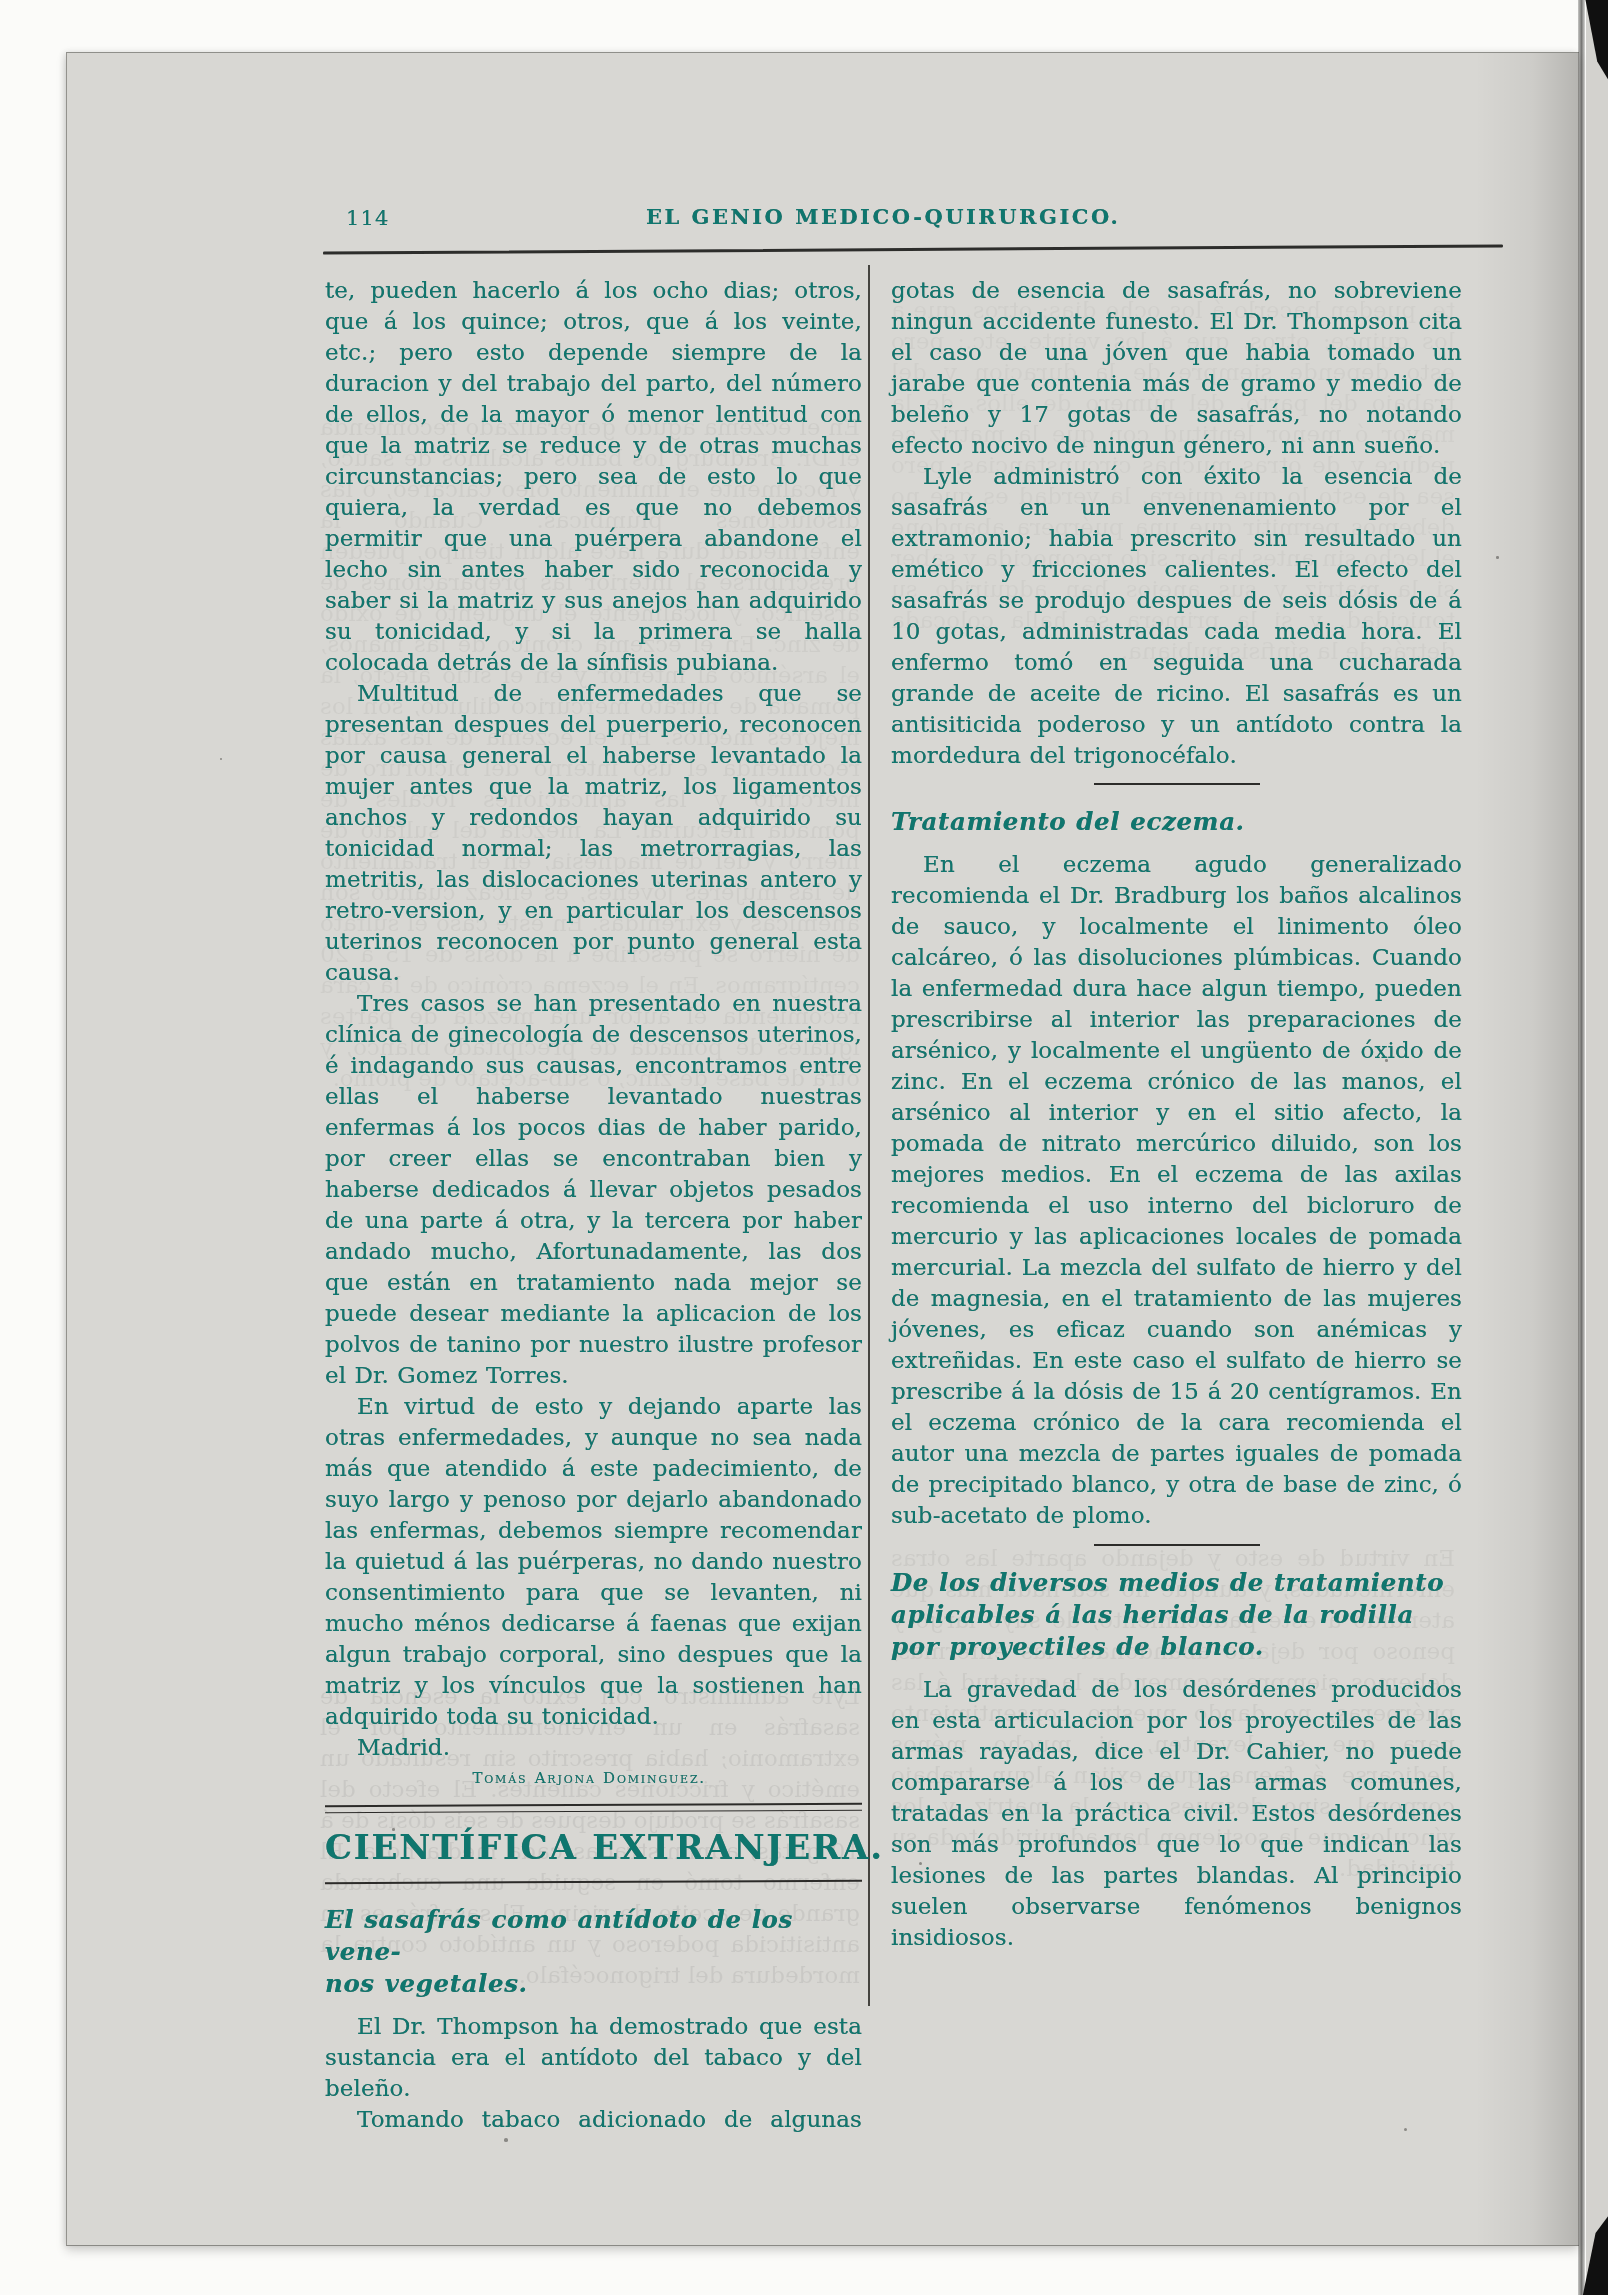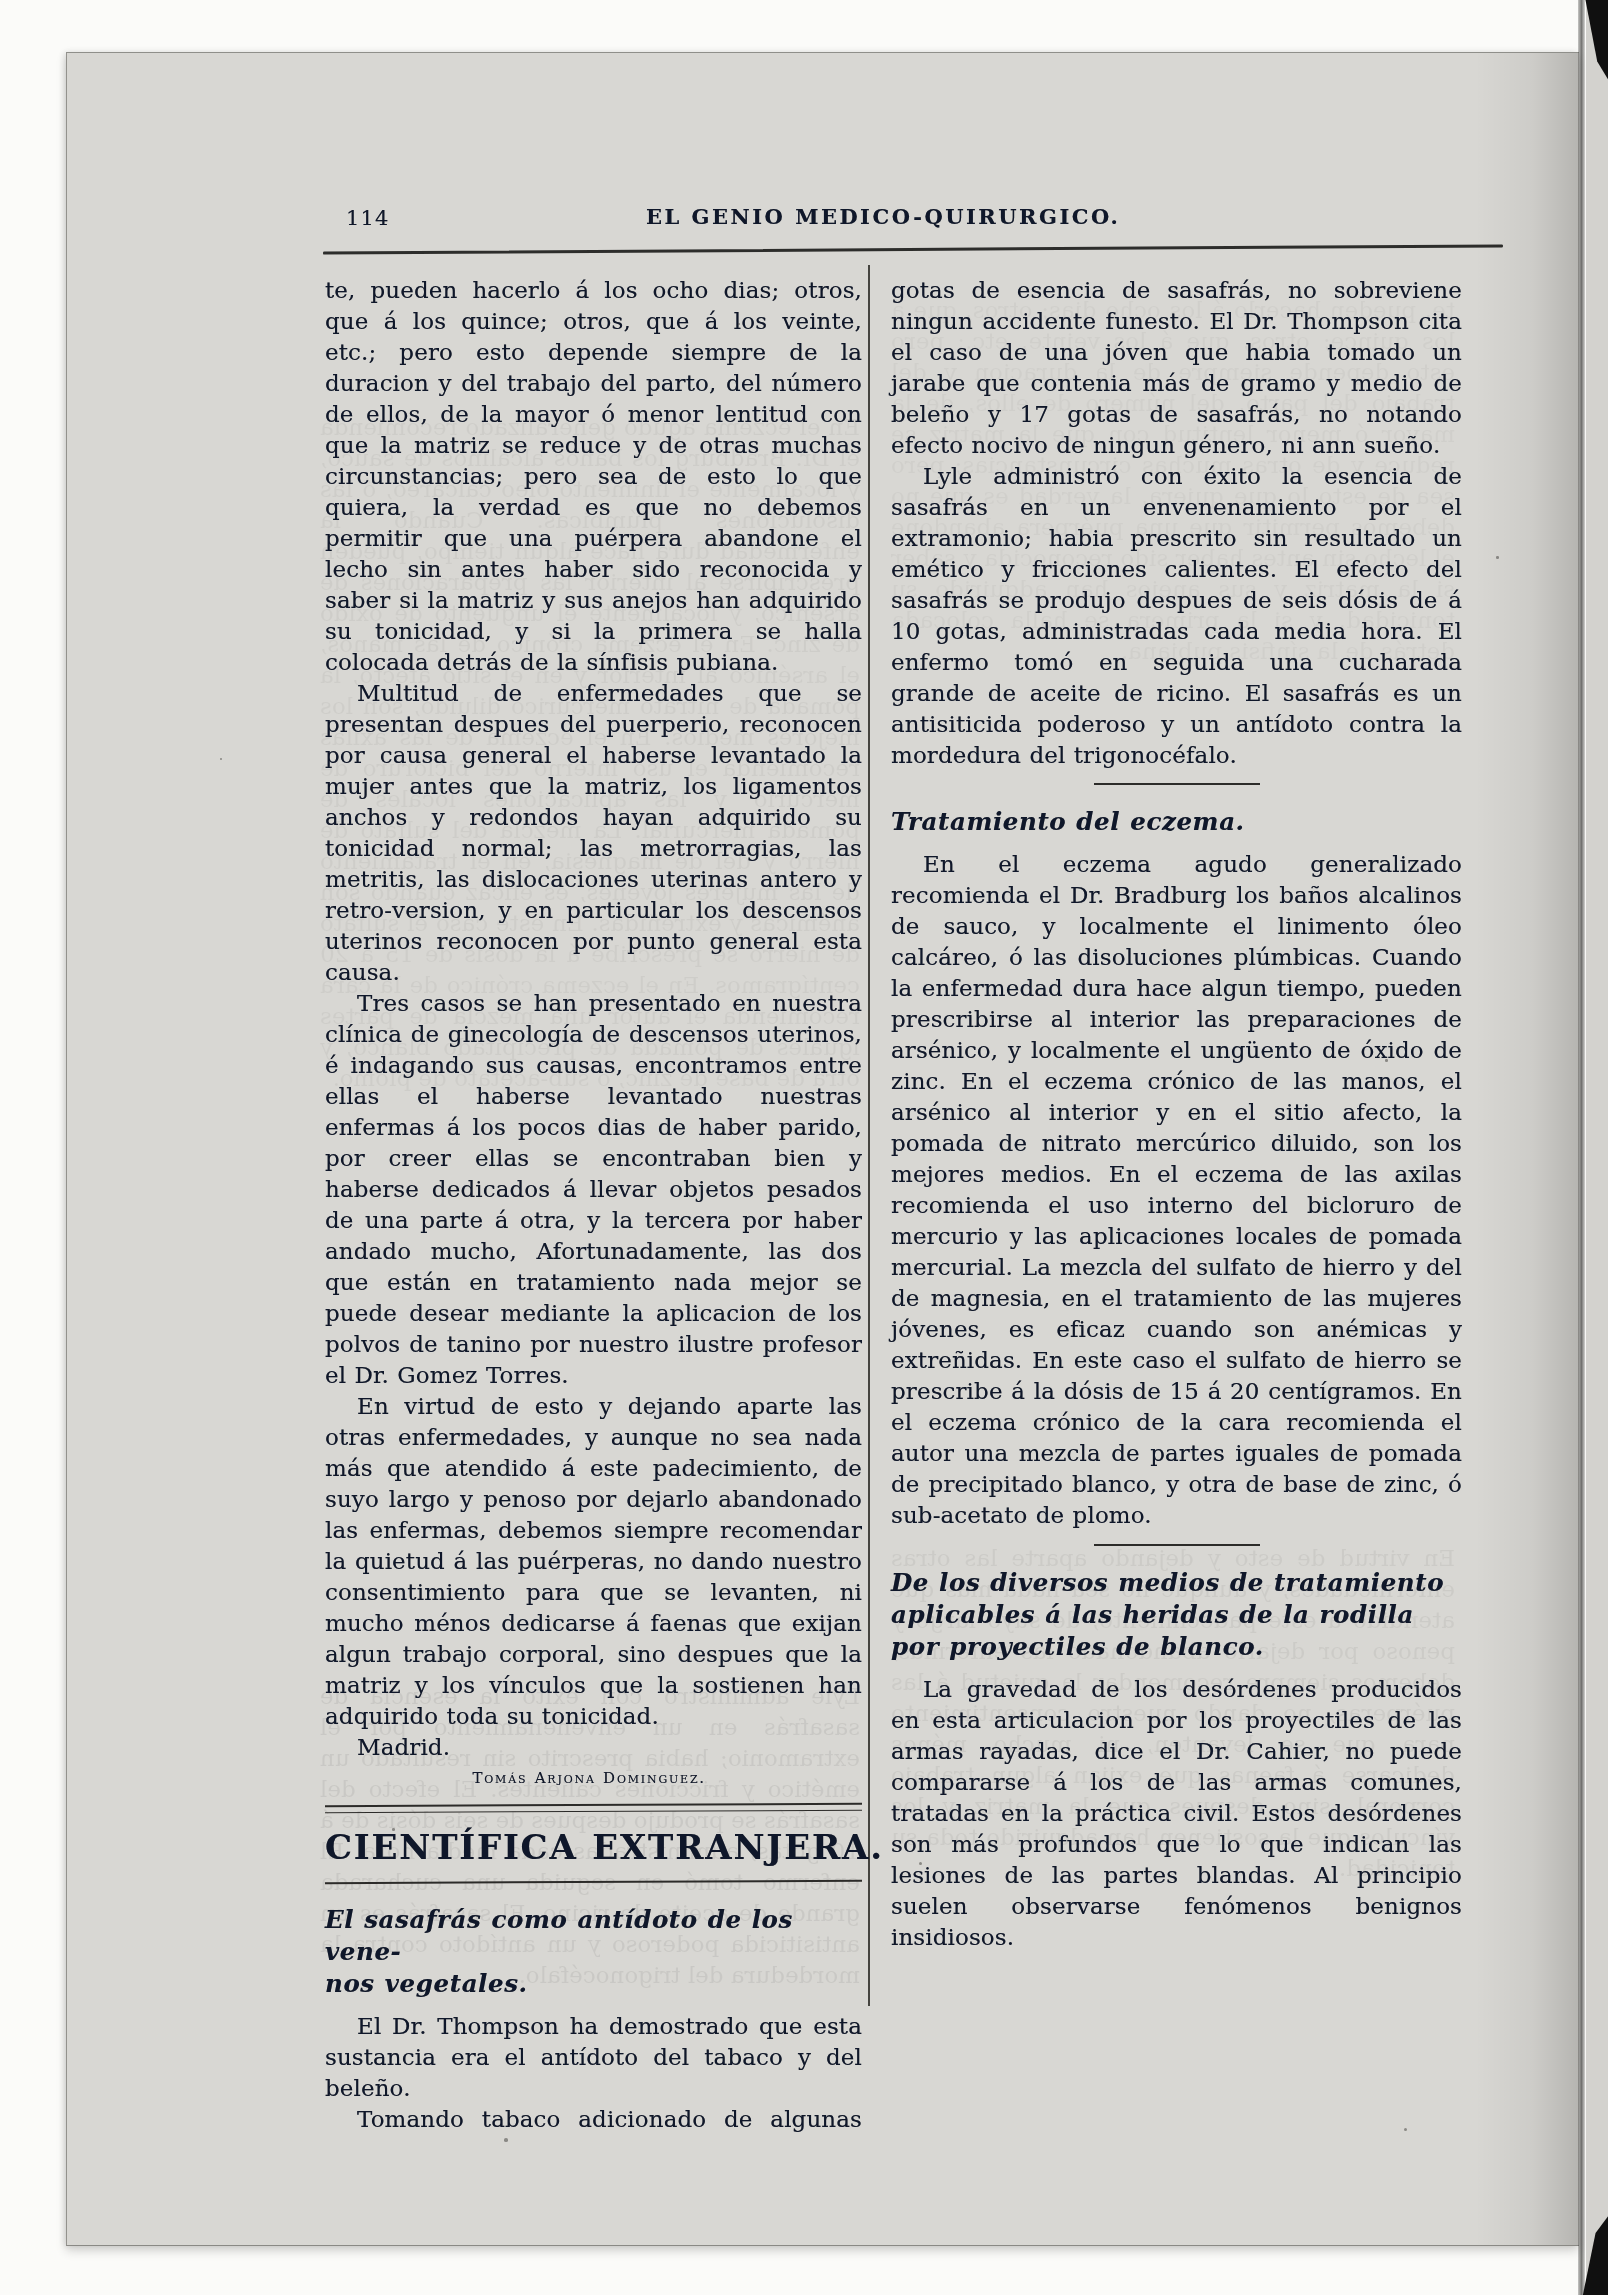--- a/index.html
+++ b/index.html
@@ -33,21 +33,21 @@
   .binding-wedge-top {
     position:absolute; left:1581px; top:0; width:28px; height:81px; background:#101010;
     clip-path:polygon(16% 0, 100% 0, 100% 100%, 58% 76%);
   }
   .binding-wedge-bottom {
     position:absolute; left:1581px; top:2206px; width:28px; height:90px; background:#101010;
     clip-path:polygon(100% 10%, 100% 100%, 6% 100%, 52% 30%);
   }
 
   
-  .print { color:#0f172a; text-shadow:0 0 0.6px rgba(20,20,20,.45); }
+  .print { color:#0f766e; text-shadow:0 0 0.6px rgba(20,20,20,.45); }
 
   .page-number {
     position:absolute; left:279px; top:153px;
     font-size:21px; letter-spacing:1.2px;
   }
   .journal-title {
     position:absolute; left:579px; top:151px; width:441px;
     text-align:left; font-size:21px; font-weight:bold; letter-spacing:2.5px;
     white-space:nowrap;
   }

